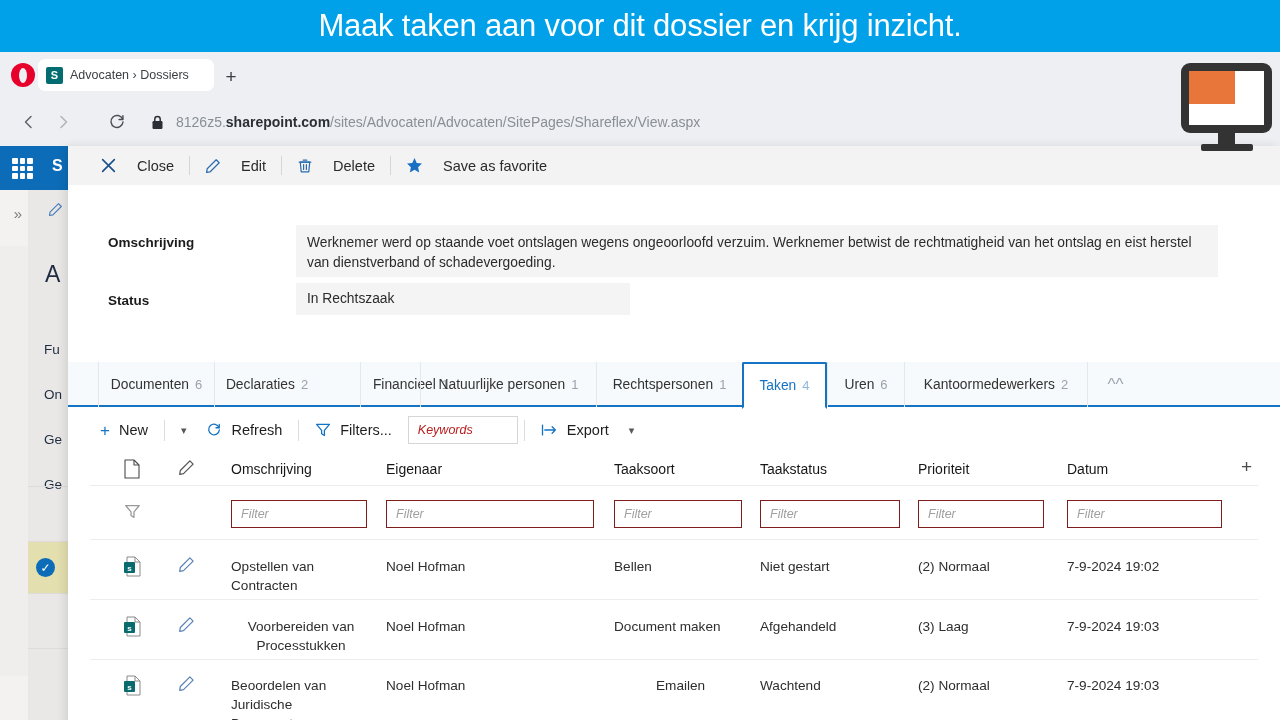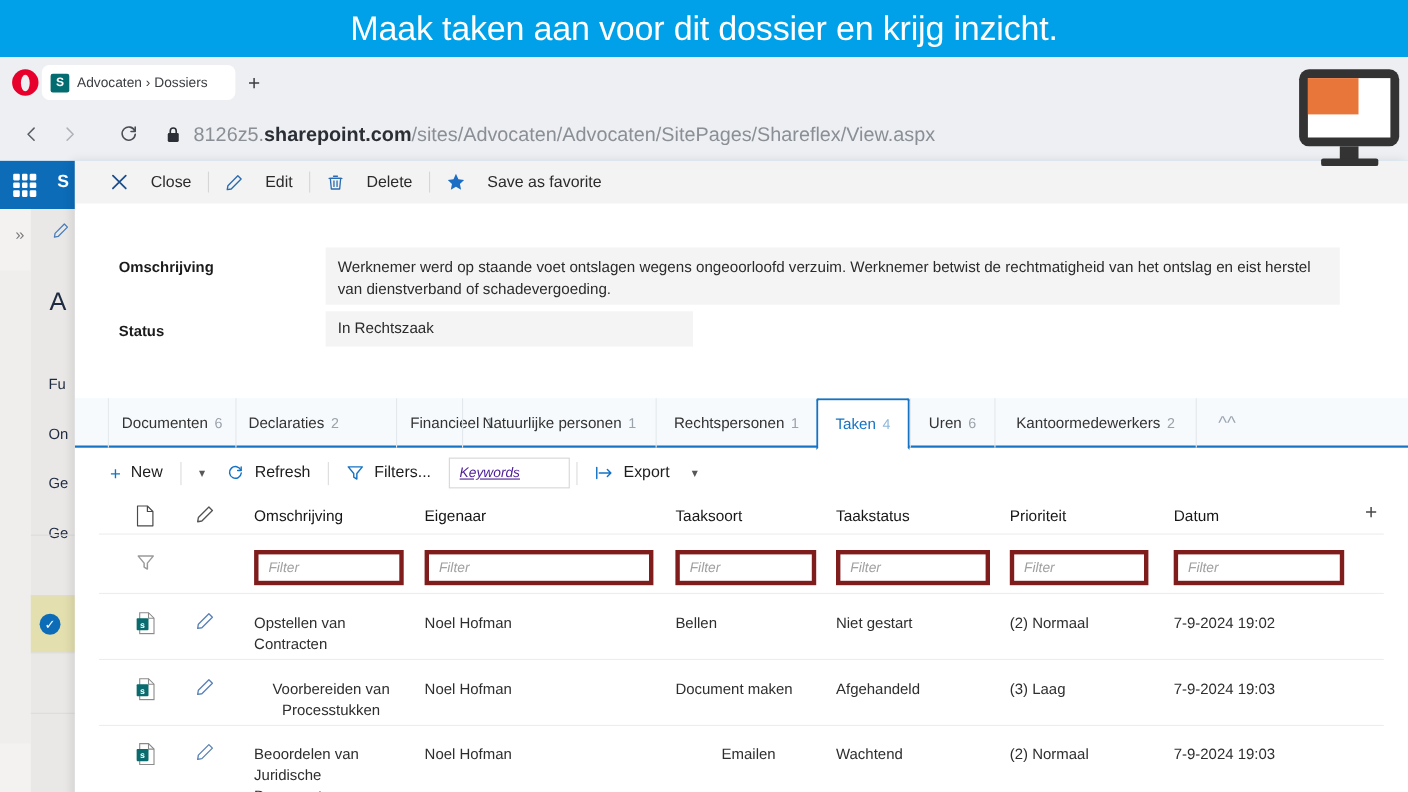--- a/index.html
+++ b/index.html
@@ -72,21 +72,21 @@
   .navbtn {
     width: 34px; height: 34px; display: flex; align-items: center;
     justify-content: center; color: #5B5F66; font-size: 17px;
   }
   .navbtn.dim { color: #AEB2B8; }
   .lock-icon {
     width: 30px; height: 34px; display: flex; align-items: center;
     justify-content: center; margin-left: 8px;
   }
   .urltext {
-    font-size: 18px; color: #8A8F96; margin-left: 4px;
+    font-size: 14px; color: #8A8F96; margin-left: 4px;
     white-space: nowrap;
   }
   .urltext b { color: #2B2F35; font-weight: 700; }
 
   
   .sp-page {
     position: absolute; left: 0; top: 94px; width: 1280px; height: 574px;
     background: #ffffff; overflow: hidden;
   }
   .sp-suitebar {
@@ -204,33 +204,33 @@
   }
   .cmd {
     display: flex; align-items: center; gap: 9px;
     height: 32px; padding: 0 10px; font-size: 14.5px; color: #1E1E1E;
   }
   .cmd .glyph { color: #1573C4; font-size: 17px; line-height: 1; }
   .chev { color: #585858; font-size: 11px; padding: 0 10px; }
   .cmd-sep { width: 1px; height: 21px; background: #DCDCDC; margin: 0 6px; }
   .kw-input {
     width: 110px; height: 28px; border: 1px solid #D6D6D6; background: #fff;
-    font-size: 12.5px; color: #4c1d95; font-style: italic;
-    padding: 0 9px; display: flex; align-items: center; margin-left: 6px; text-decoration: underline;
+    font-size: 12.5px; color: #b91c1c; font-style: italic;
+    padding: 0 9px; display: flex; align-items: center; margin-left: 6px;
   }
 
   
   .grid { position: absolute; left: 0; top: 305px; width: 1212px; height: 321px; }
   .gcell {
     position: absolute; font-size: 13.6px; color: #2E2E2E; line-height: 19px;
   }
   .hdr-text { font-weight: 400; color: #171717; font-size: 14px; }
   .rowline { position: absolute; left: 22px; width: 1168px; height: 1px; background: #EDEDED; }
   .fbox {
-    position: absolute; height: 28px; border: 4px solid #7f1d1d; background: #fff;
+    position: absolute; height: 28px; border: 1px solid #7f1d1d; background: #fff;
     display: flex; align-items: center; padding: 12px 9px;
     font-size: 12.5px; color: #A0A0A0; font-style: italic;
   }
   .sp-doc-ico {
     position: absolute; width: 17px; height: 21px;
   }
   .pencil-ico { position: absolute; color: #4A7EBB; font-size: 15px; }
 
   
   .monitor {

